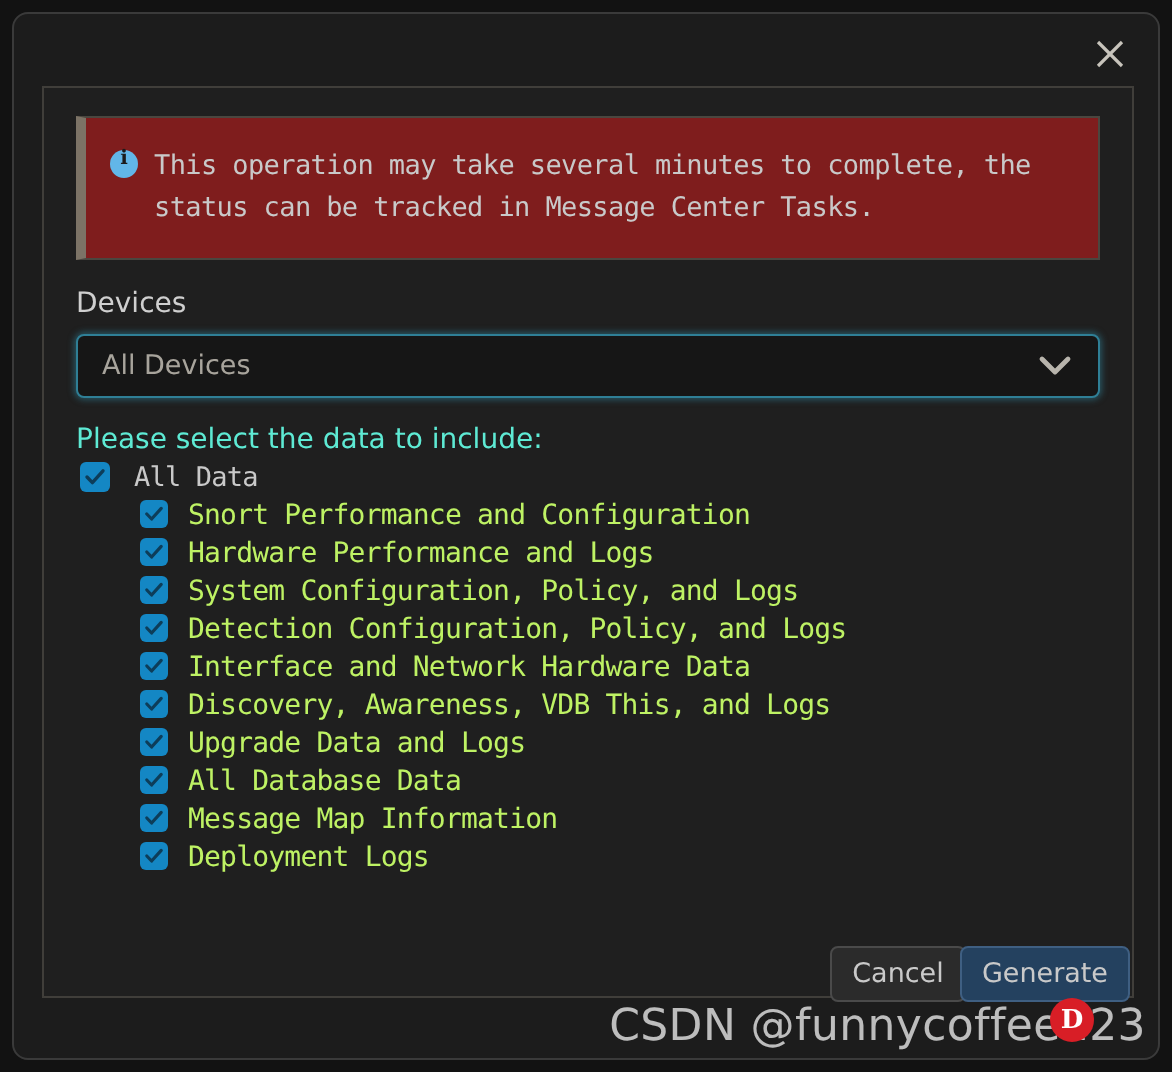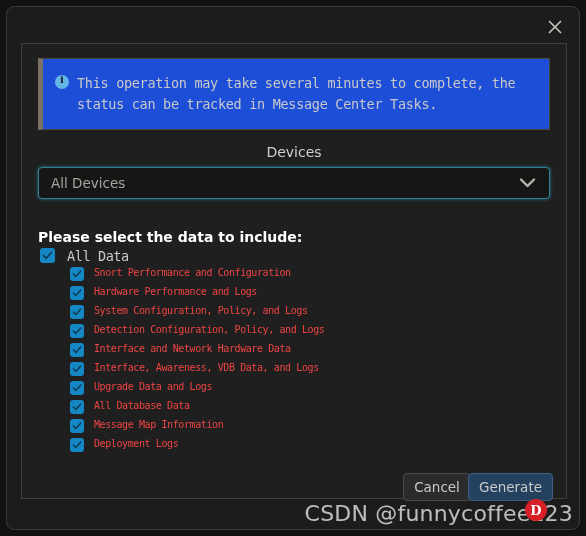--- a/index.html
+++ b/index.html
@@ -60,21 +60,21 @@
     height: 456px;
     border: 1px solid #403e3a;
     background: #1f1f1f;
     padding: 14px 16px 0 16px;
   }
 
   
   .info-banner {
     display: flex;
     align-items: flex-start;
-    background: #1d4ed8;
+    background: #7f1d1d;
     border: 1px solid #4a463f;
     border-left: 5px solid #7c7366;
     padding: 14px 14px 14px 12px;
     min-height: 62px;
   }
   .info-icon {
     flex: 0 0 auto;
     width: 14px;
     height: 14px;
     border-radius: 50%;
@@ -99,21 +99,20 @@
     color: #c9c9c9;
     font-family: "DejaVu Sans Mono", "Liberation Mono", monospace;
     letter-spacing: -.3px;
   }
 
   
   .devices-label {
     margin-top: 14px;
     font-size: 14px;
     color: #cfcfcf;
-    text-align: center;
   }
   .select-wrap {
     position: relative;
     margin-top: 7px;
     height: 32px;
     background: #161616;
     border: 1px solid #2f7f96;
     border-radius: 4px;
     box-shadow: 0 0 3px 1px rgba(47,127,150,.55);
     display: flex;
@@ -128,24 +127,23 @@
   .chevron {
     position: absolute;
     right: 13px;
     top: 50%;
     transform: translateY(-50%);
     pointer-events: none;
   }
 
   
   .select-data-label {
-    margin-top: 30px;
+    margin-top: 13px;
     font-size: 14px;
-    color: #ffffff;
-    font-weight: bold;
+    color: #5eead4;
   }
   .check-row {
     display: flex;
     align-items: flex-start;
     height: 19px;
     cursor: pointer;
   }
   .check-row.root { margin-top: 3px; padding-left: 2px; }
   .check-row.sub  { padding-left: 32px; }
 
@@ -155,37 +153,37 @@
     height: 14px;
     border-radius: 3px;
     background: #1487c4;
     position: relative;
   }
   .cb.big { width: 15px; height: 15px; }
   .cb svg { position: absolute; left: 2px; top: 2px; }
 
   .check-label {
     margin-left: 10px;
-    font-size: 10px;
-    color: #ef4444;
+    font-size: 14px;
+    color: #bef264;
     font-family: "DejaVu Sans Mono", "Liberation Mono", monospace;
     letter-spacing: -.4px;
     white-space: nowrap;
   }
   .check-row.root .check-label {
     font-size: 13.5px;
     margin-left: 12px;
     color: #c9c9c9;
   }
 
   
   .footer {
     position: absolute;
     left: 0;
-    right: 12px;
+    right: 0;
     bottom: 0;
     height: 30px;
   }
   .btn {
     position: absolute;
     top: -26px;
     height: 28px;
     min-width: 68px;
     border-radius: 4px;
     border: 1px solid #4a4a4a;
@@ -314,21 +312,21 @@
             </svg>
           </span>
           <span class="check-label">Interface and Network Hardware Data</span>
         </div>
         <div class="check-row sub">
           <span class="cb">
             <svg width="10" height="10" viewBox="0 0 10 10" aria-hidden="true">
               <polyline points="1.4,5 3.8,7.5 8.6,2.2" fill="none" stroke="#0d3d59" stroke-width="1.6" stroke-linecap="round" stroke-linejoin="round"></polyline>
             </svg>
           </span>
-          <span class="check-label">Interface, Awareness, VDB Data, and Logs</span>
+          <span class="check-label">Discovery, Awareness, VDB This, and Logs</span>
         </div>
         <div class="check-row sub">
           <span class="cb">
             <svg width="10" height="10" viewBox="0 0 10 10" aria-hidden="true">
               <polyline points="1.4,5 3.8,7.5 8.6,2.2" fill="none" stroke="#0d3d59" stroke-width="1.6" stroke-linecap="round" stroke-linejoin="round"></polyline>
             </svg>
           </span>
           <span class="check-label">Upgrade Data and Logs</span>
         </div>
         <div class="check-row sub">

